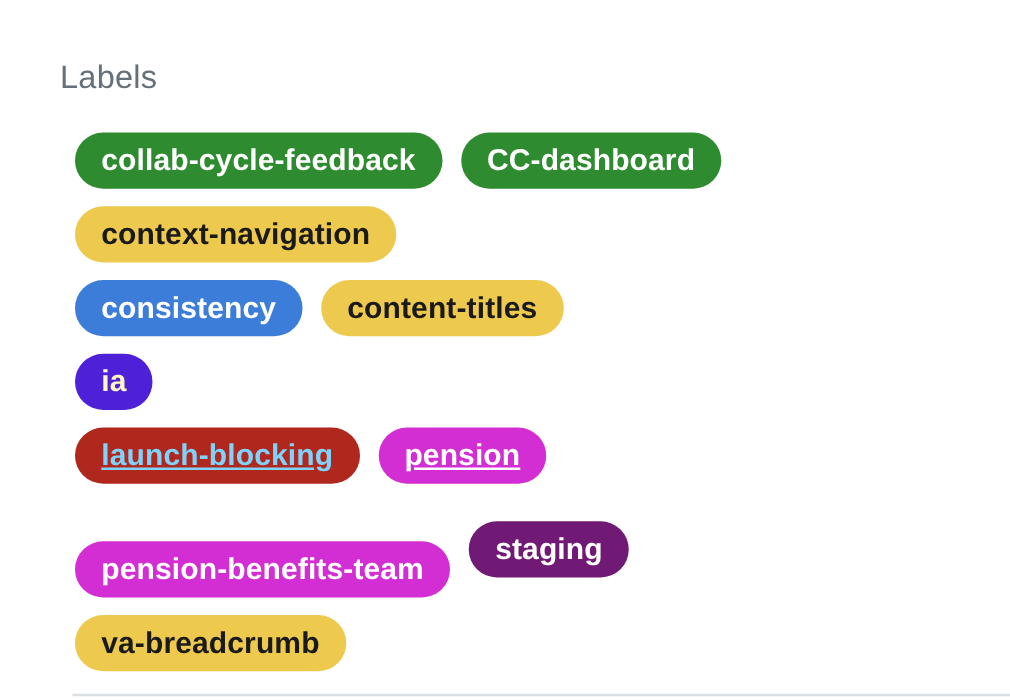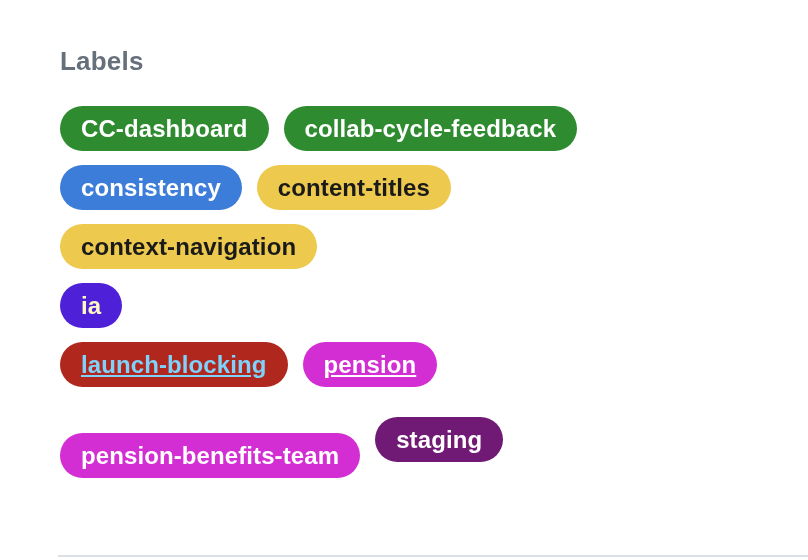--- a/index.html
+++ b/index.html
@@ -10,25 +10,25 @@
   }
   .page {
     position: relative;
     width: 808px;
     height: 560px;
     background: #ffffff;
     overflow: hidden;
   }
   .heading {
     position: absolute;
-    left: 60px;
+    left: 48px;
     top: 46px;
     margin: 0;
     font-size: 26px;
-    font-weight: 700;
+    font-weight: 400;
     color: #66707A;
     letter-spacing: 0.2px;
   }
   .pills {
     position: absolute;
     left: 60px;
     top: 106px;
     width: 700px;
     display: flex;
     flex-direction: column;
@@ -62,37 +62,40 @@
   }
 </style>
 </head>
 <body>
 
 <div class="page">
   <h2 class="heading" style="color: rgb(102, 112, 122);">Labels</h2>
 
   <div class="pills" id="pills">
       <div class="pill-row">
+        <span class="pill" style="background: rgb(46, 139, 48); color: rgb(255, 255, 255);">collab-cycle-feedback</span>
         <span class="pill" style="background: rgb(46, 139, 48); color: rgb(255, 255, 255);">CC-dashboard</span>
-        <span class="pill" style="background: rgb(46, 139, 48); color: rgb(255, 255, 255);">collab-cycle-feedback</span>
+      </div>
+      <div class="pill-row">
+        <span class="pill" style="background: rgb(237, 201, 78); color: rgb(26, 26, 26);">context-navigation</span>
       </div>
       <div class="pill-row">
         <span class="pill" style="background: rgb(59, 125, 216); color: rgb(255, 255, 255);">consistency</span>
         <span class="pill" style="background: rgb(237, 201, 78); color: rgb(26, 26, 26);">content-titles</span>
-      </div>
-      <div class="pill-row">
-        <span class="pill" style="background: rgb(237, 201, 78); color: rgb(26, 26, 26);">context-navigation</span>
       </div>
       <div class="pill-row">
         <span class="pill" style="background: rgb(78, 33, 216); color: #fef9c3;">ia</span>
       </div>
       <div class="pill-row">
         <span class="pill" style="background: rgb(176, 39, 30); color: #7dd3fc; text-decoration: underline;">launch-blocking</span>
         <span class="pill" style="background: rgb(211, 46, 211); color: rgb(255, 255, 255); text-decoration: underline;">pension</span>
       </div>
       <div class="pill-row">
         <span class="pill" style="background: rgb(211, 46, 211); color: rgb(255, 255, 255); margin-top: 32px;">pension-benefits-team</span>
         <span class="pill" style="background: #701a75; color: rgb(255, 255, 255);">staging</span>
       </div>
+      <div class="pill-row">
+        <span class="pill" style="background: rgb(237, 201, 78); color: rgb(26, 26, 26);">va-breadcrumb</span>
+      </div>
     </div>
 
   <div class="divider" style="background: rgb(219, 224, 229);"></div>
 </div>
 
 </body></html>

